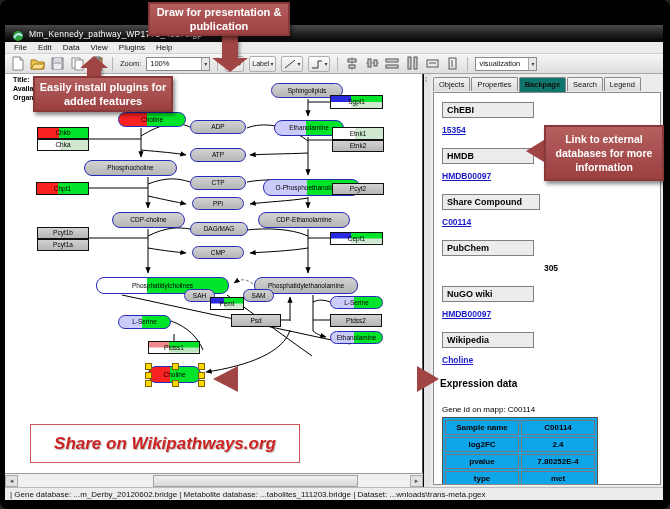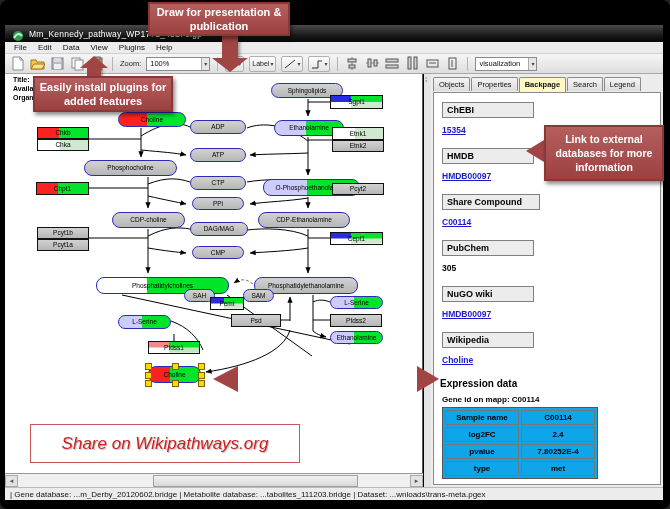--- a/index.html
+++ b/index.html
@@ -41,49 +41,49 @@
   .f-redgreen2{background:linear-gradient(90deg,#f08a8a 0 40%,var(--green) 40%),linear-gradient(90deg,#fff 0 40%,#bfe6bf 40%);
     background-size:100% 50%,100% 51%;background-position:top,bottom;background-repeat:no-repeat;}
   .handle{position:absolute;width:7px;height:7px;background:var(--selyellow);border:1px solid #7d6200;box-sizing:border-box;}
   
   .splitter{position:absolute;left:424px;top:74px;width:7px;height:413px;background:#e4e4e4;}
   .splitter .dots{position:absolute;left:1px;top:4px;font-size:8px;color:#666;line-height:4px;}
   .panel{position:absolute;left:431px;top:74px;width:232px;height:413px;background:#ececec;}
   .tabs{position:absolute;left:2px;top:2px;height:16px;display:flex;align-items:center;gap:1px;}
   .tab{font-size:7.5px;color:#111;background:linear-gradient(180deg,#f4f4f4,#dcdcdc);border:1px solid #8a8a8a;border-bottom:none;
     padding:2px 5px 2px 5px;border-radius:2px 2px 0 0;}
-  .tab.active{background:#fef9c3;font-weight:bold;padding-bottom:3px;}
+  .tab.active{background:#0f766e;font-weight:bold;padding-bottom:3px;}
   .panelbody{position:absolute;left:2px;top:18px;right:2px;bottom:2px;background:#fff;border:1px solid #8a8a8a;
     box-sizing:border-box;padding:9px 0 0 8px;overflow:hidden;}
   .bp-header{width:82px;background:#ececec;border:1px solid #808080;font-weight:bold;font-size:9px;color:#000;
     padding:2px 4px;box-sizing:content-box;margin-bottom:7px;}
   .bp-header.wide{width:88px;}
   .bp-link{display:block;color:var(--link);font-size:8.5px;font-weight:bold;text-decoration:underline;margin-bottom:13px;cursor:pointer;}
-  .bp-plain{display:block;color:#000;font-size:8.5px;font-weight:bold;text-decoration:none;cursor:default;}
+  .bp-plain{display:block;color:#000;font-size:8.5px;font-weight:bold;text-decoration:none;cursor:default;text-align:center;}
   .exp-title{font-weight:bold;font-size:10px;color:#000;margin:2px 0 0 -2px;}
-  .exp-mapp{font-weight:bold;font-size:8px;color:#000;margin:6px 0 3px 0;}
+  .exp-mapp{font-weight:normal;font-size:8px;color:#000;margin:16px 0 3px 0;}
   .exp-table{border-collapse:separate;border-spacing:2px;background:#0ea5e9;border:1px solid #555;}
   .exp-table td{border:1px solid #777;font-size:8px;font-weight:bold;text-align:center;padding:2px 6px;min-width:60px;}
   
   .hscroll{position:absolute;left:5px;top:473px;width:418px;height:14px;background:#f0f0f0;border-top:1px solid #999;box-sizing:border-box;}
   .sbtn{position:absolute;top:1px;width:13px;height:12px;background:#e2e2e2;border:1px solid #aaa;font-size:7px;color:#555;
     display:flex;align-items:center;justify-content:center;box-sizing:border-box;}
   .sthumb{position:absolute;left:148px;top:1px;width:205px;height:12px;background:linear-gradient(180deg,#f2f2f2,#d8d8d8);border:1px solid #a0a0a0;box-sizing:border-box;}
   .statusbar{position:absolute;left:5px;top:487px;width:658px;height:13px;background:#ececec;border-top:1px solid #bbb;
     display:flex;align-items:center;padding-left:5px;box-sizing:border-box;}
   .statusbar span{font-size:8px;color:#111;white-space:nowrap;}
   
   .callout{position:absolute;z-index:40;background:linear-gradient(180deg,#b55f5f,#9c4040);border:2px solid #883838;
     color:#fff;font-weight:bold;text-align:center;font-size:11px;line-height:14px;box-shadow:2px 3px 4px rgba(0,0,0,.45);
     display:flex;align-items:center;justify-content:center;box-sizing:border-box;padding:2px 4px;}
   .ar{position:absolute;z-index:39;width:0;height:0;}
   .arstem{position:absolute;z-index:39;background:#a04444;box-shadow:2px 2px 3px rgba(0,0,0,.35);}
   .sharebox{position:absolute;left:30px;top:424px;width:268px;height:37px;background:#fff;border:1px solid #cc5555;z-index:30;
     display:flex;align-items:center;justify-content:center;}
-  .sharetext{color:var(--sharered);font-size:17px;font-weight:normal;font-style:italic;text-shadow:1px 1px 1px #bbb;}
+  .sharetext{color:var(--sharered);font-size:17px;font-weight:bold;font-style:italic;text-shadow:1px 1px 1px #bbb;}
 </style>
 </head>
 <body>
 
 <div id="frame">
 
   <div class="titlebar">
     <span class="tbicon" style="width:12px;height:12px">
       <svg width="12" height="12">
           <circle cx="6" cy="6" r="5" fill="#2d9e3a"></circle>

